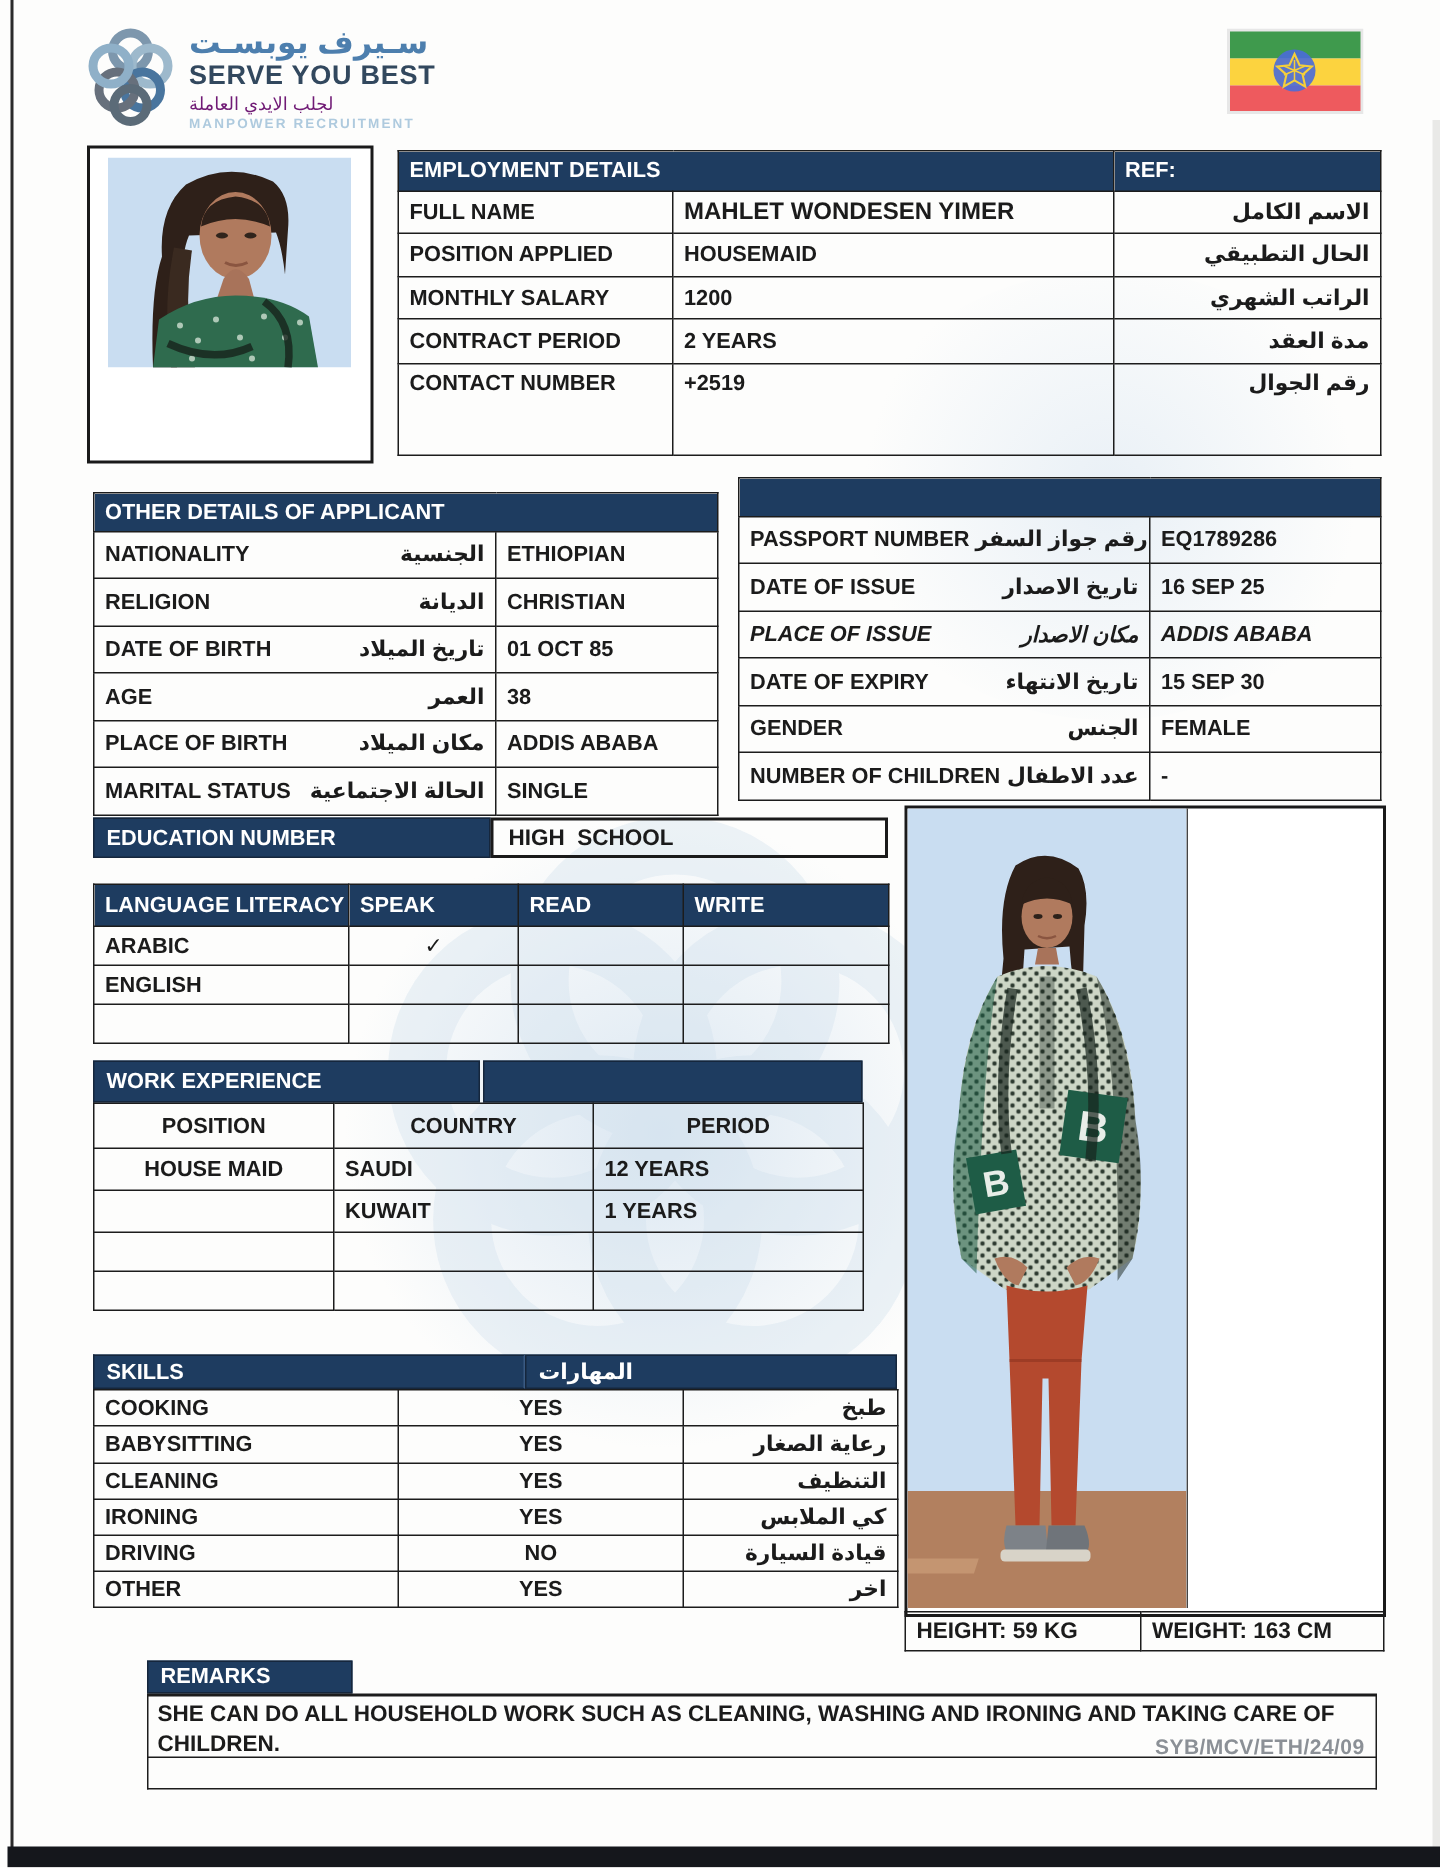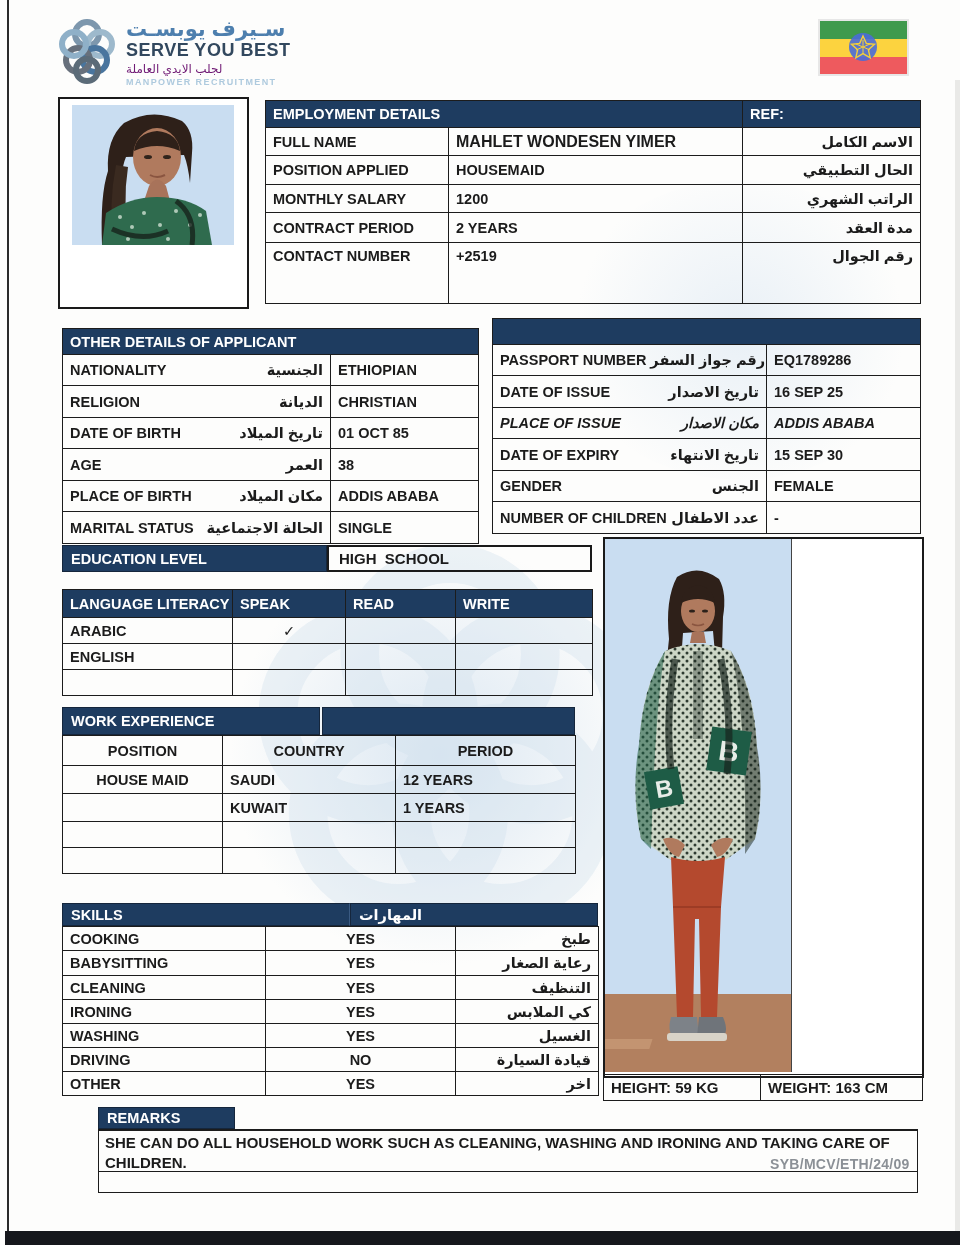--- a/index.html
+++ b/index.html
@@ -293,21 +293,21 @@
             <div class="lr">
               <span class="lbl">NUMBER OF CHILDREN</span>
               <span class="a">عدد الاطفال</span>
             </div>
           </td>
       <td class="lbl">-</td>
         </tr>
   </tbody>
     </table>
 
-  <div class="abs bar" style="left:62px;top:545px;width:265px;height:27px;">EDUCATION LEVEL</div>
+  <div class="abs bar" style="left:62px;top:545px;width:265px;height:27px;">EDUCATION NUMBER</div>
   <div class="abs edu-val" style="left:327px;top:545px;width:265px;height:27px;">HIGH  SCHOOL</div>
 
   <table style="left:62px;top:589px;width:530px;">
     <colgroup>
         <col style="width:170px">
         <col style="width:113px">
         <col style="width:110px">
         <col style="width:137px">
       </colgroup>
     <tbody>
@@ -396,25 +396,20 @@
         </tr>
     <tr style="height:24px;">
           <td class="lbl">CLEANING</td>
       <td class="center lbl">YES</td>
       <td class="ar">التنظيف</td>
         </tr>
     <tr style="height:24px;">
           <td class="lbl">IRONING</td>
       <td class="center lbl">YES</td>
       <td class="ar">كي الملابس</td>
-        </tr>
-    <tr style="height:24px;">
-          <td class="lbl">WASHING</td>
-      <td class="center lbl">YES</td>
-      <td class="ar">الغسيل</td>
         </tr>
     <tr style="height:24px;">
           <td class="lbl">DRIVING</td>
       <td class="center lbl">NO</td>
       <td class="ar">قيادة السيارة</td>
         </tr>
     <tr style="height:24px;">
           <td class="lbl">OTHER</td>
       <td class="center lbl">YES</td>
       <td class="ar">اخر</td>

